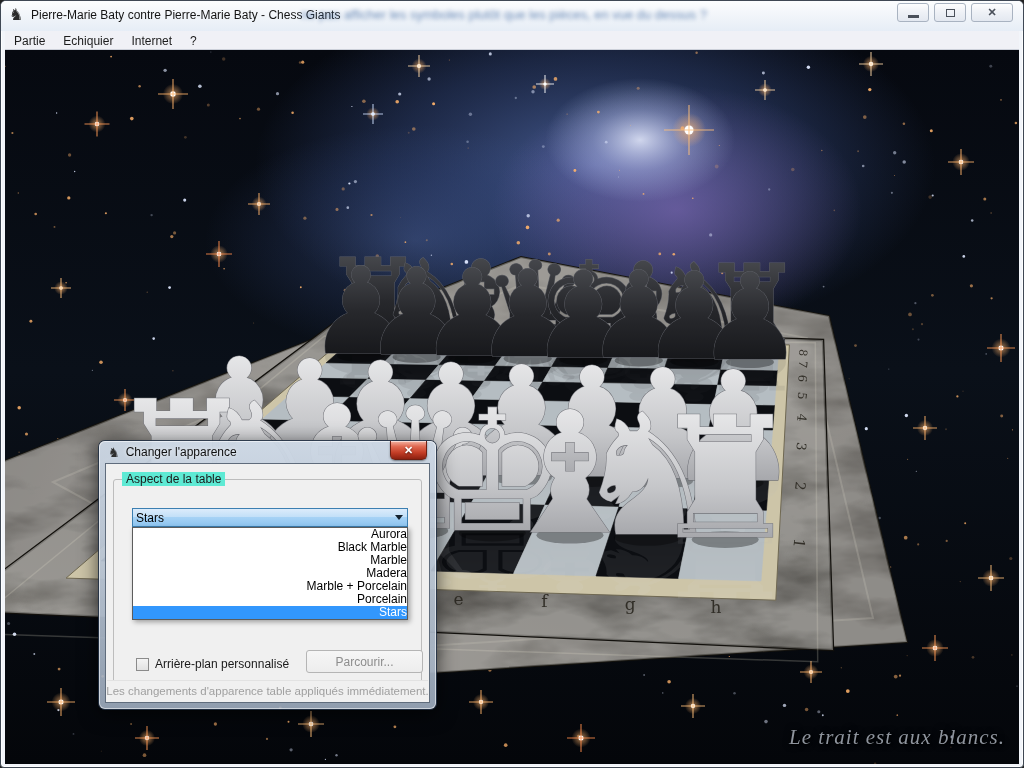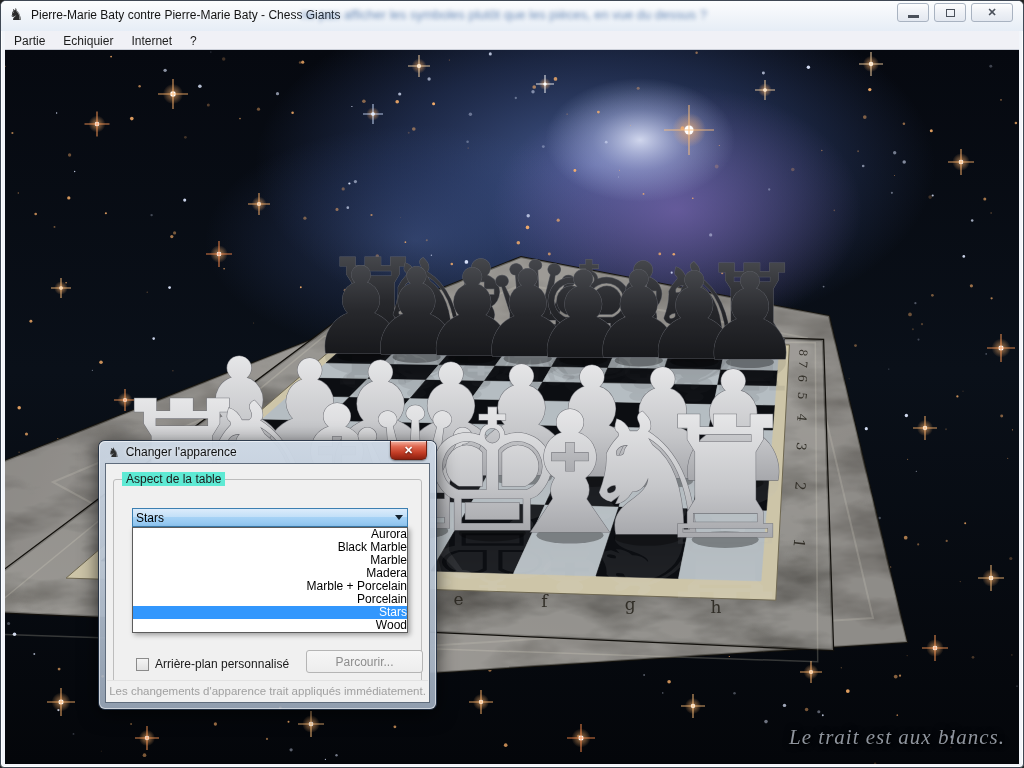--- a/index.html
+++ b/index.html
@@ -898,24 +898,23 @@
         </span>
       </div>
       <div class="droplist">
           <div class="dropitem">Aurora</div>
           <div class="dropitem">Black Marble</div>
           <div class="dropitem">Marble</div>
           <div class="dropitem">Madera</div>
           <div class="dropitem">Marble + Porcelain</div>
           <div class="dropitem">Porcelain</div>
           <div class="dropitem selected">Stars</div>
-          <div class="dropitem">Wood</div>
         </div>
       <div class="chkrow">
         <span class="checkbox"></span>
         <label>Arrière-plan personnalisé</label>
       </div>
       <div class="btn-browse">Parcourir...</div>
-      <div class="dlg-status">Les changements d'apparence trait appliqués immédiatement.</div>
+      <div class="dlg-status">Les changements d'apparence table appliqués immédiatement.</div>
     </div>
   </div>
 
 </div>
 
 </body></html>

